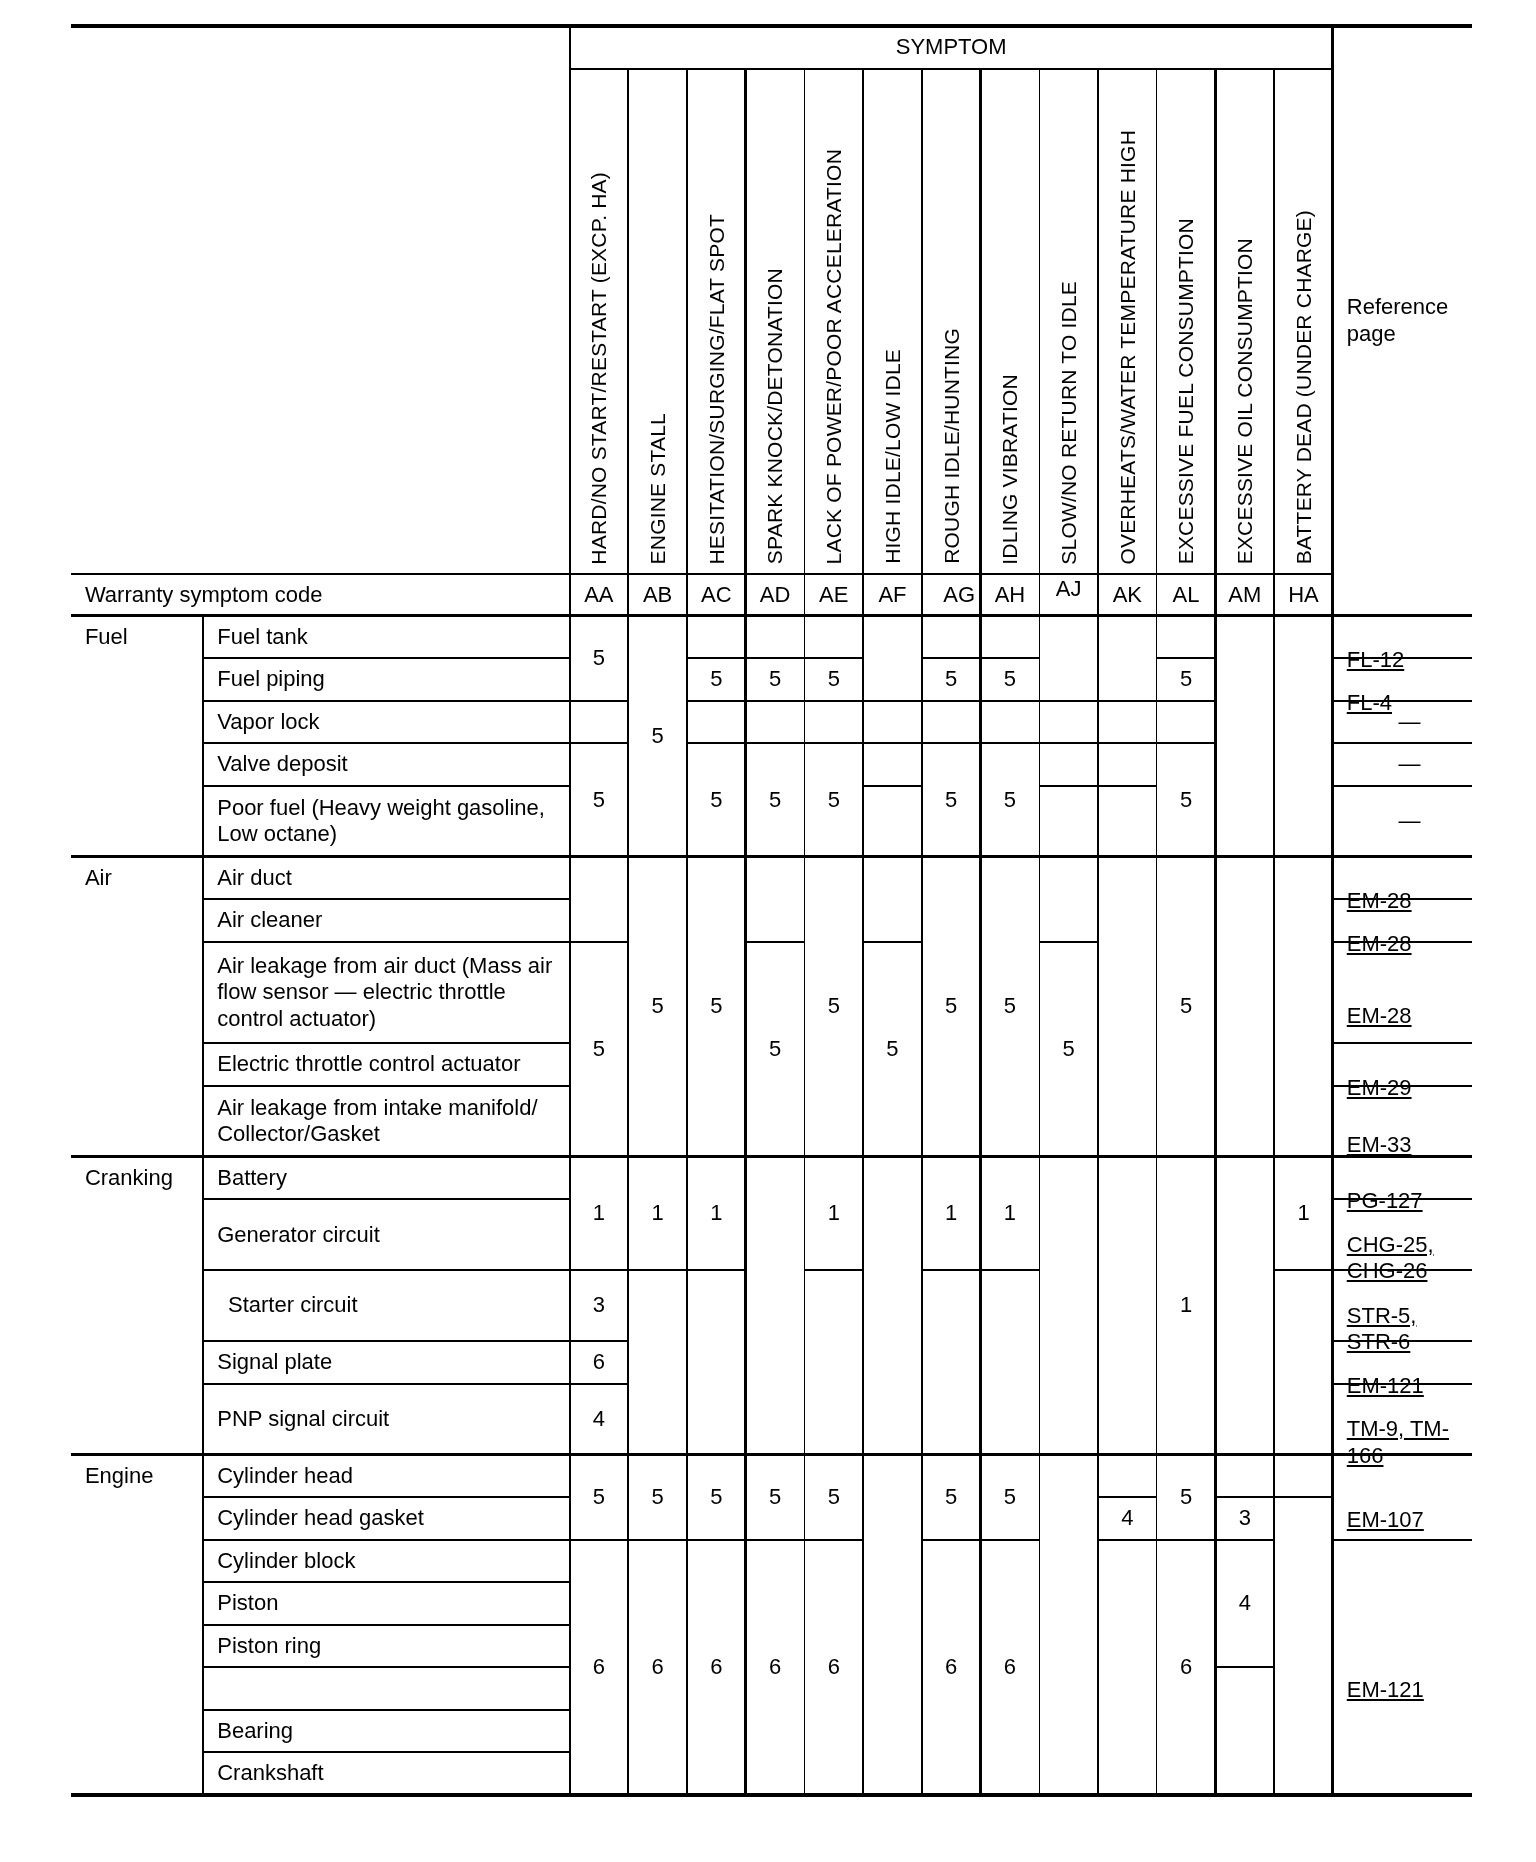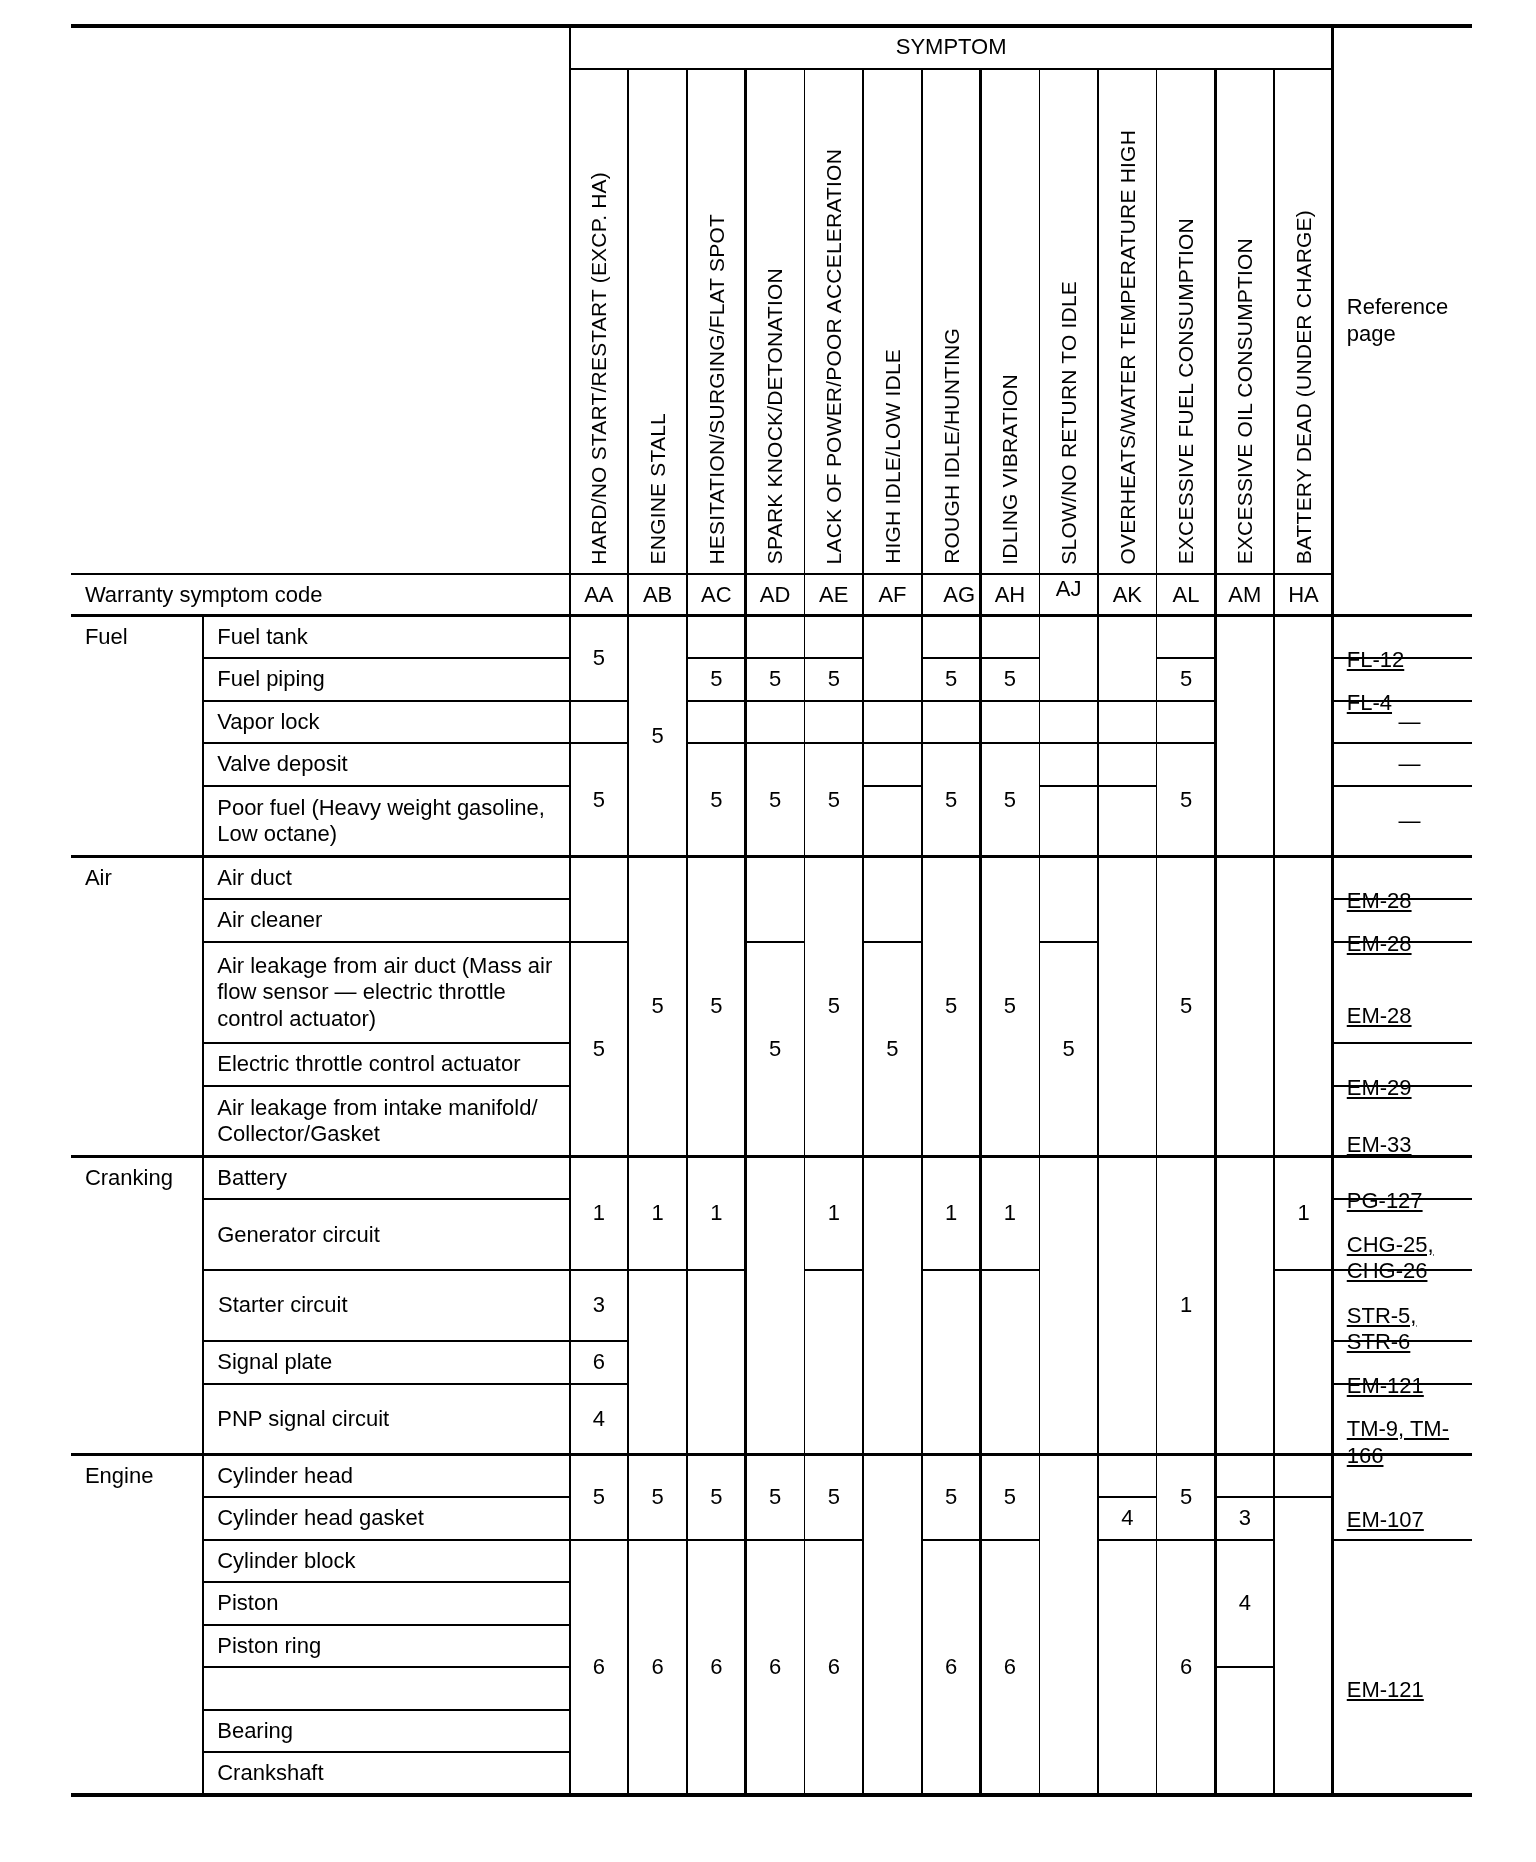--- a/index.html
+++ b/index.html
@@ -151,21 +151,21 @@
       <span>Air</span>
     </div>
     <div class="line" style="left: 70.8923px; top: 855.115px; width: 1401.3px; height: 3px;"></div>
     <div class="cell left" style="left: 203.225px; top: 1156.73px; width: 366.277px; height: 42.5354px; padding-right: 10px;">
       <span>Battery</span>
     </div>
     <div class="cell left" style="left: 203.225px; top: 1199.26px; width: 366.277px; height: 70.8923px; padding-right: 10px; text-align: right;">
       <span>Generator circuit</span>
     </div>
     <div class="line" style="left: 203.225px; top: 1198.26px; width: 366.277px; height: 2px;"></div>
-    <div class="cell left" style="left: 204px; top: 1270.15px; width: 366.277px; height: 70.8923px; padding-right: 10px;">
+    <div class="cell left" style="left: 214px; top: 1270.15px; width: 366.277px; height: 70.8923px; padding-right: 10px;">
       <span>Starter circuit</span>
     </div>
     <div class="line" style="left: 203.225px; top: 1269.15px; width: 366.277px; height: 2px;"></div>
     <div class="cell left" style="left: 203.225px; top: 1341.05px; width: 366.277px; height: 42.5354px; padding-right: 10px;">
       <span>Signal plate</span>
     </div>
     <div class="line" style="left: 203.225px; top: 1340.05px; width: 366.277px; height: 2px;"></div>
     <div class="cell left" style="left: 203.225px; top: 1383.58px; width: 366.277px; height: 70.8923px; padding-right: 10px;">
       <span>PNP signal circuit</span>
     </div>

